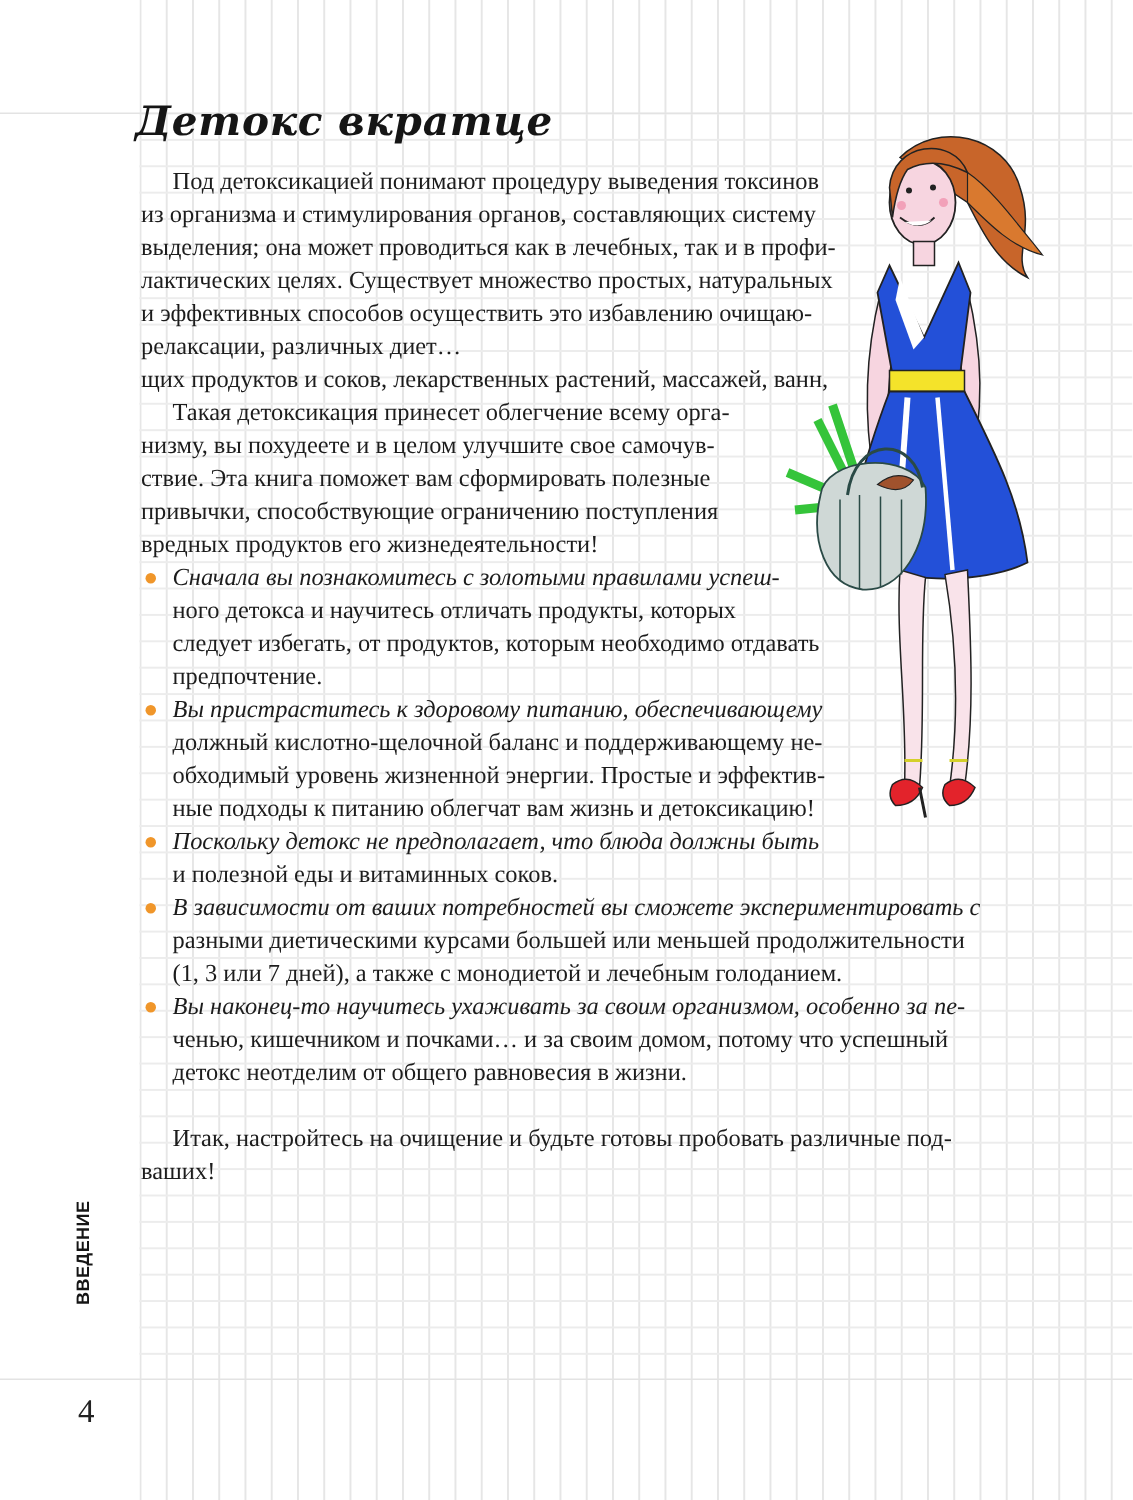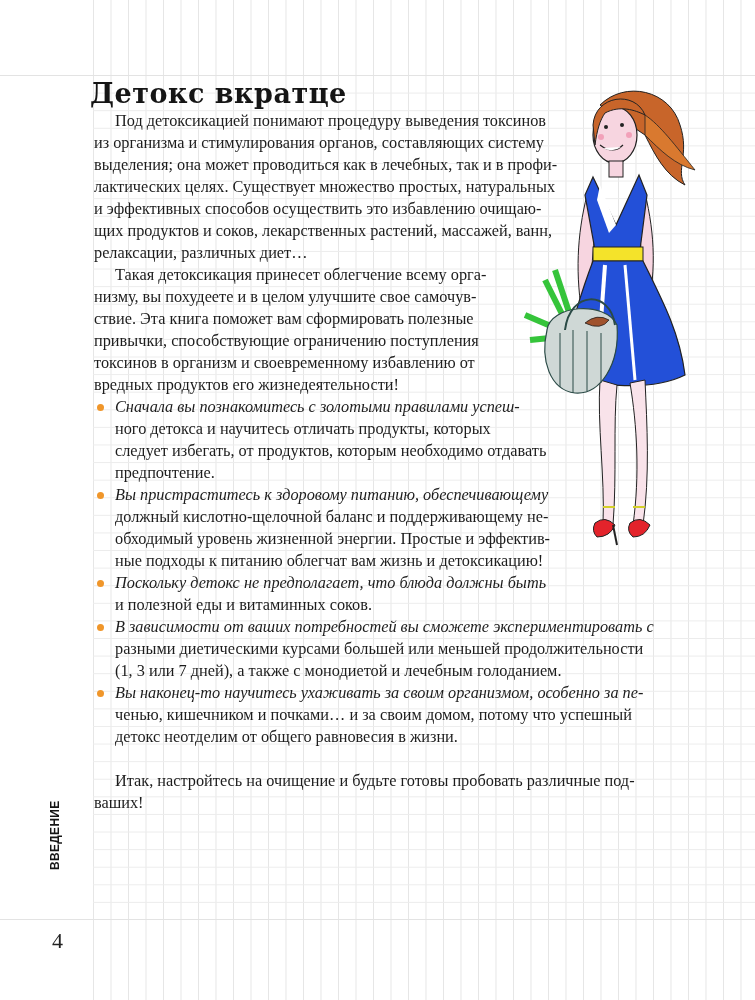--- a/index.html
+++ b/index.html
@@ -17,22 +17,22 @@
   }
   .grid-h {
     position: absolute; left: 93px; top: 75px; width: 662px; height: 845px;
     background-image: linear-gradient(to bottom, #ececec 1px, transparent 1px);
     background-size: 100% 17.6px;
   }
   .rule-top { position:absolute; left:0; top:75px; width:755px; height:1px; background:#e3e3e3; }
   .rule-bottom { position:absolute; left:0; top:919px; width:755px; height:1px; background:#e3e3e3; }
 
   .title {
-    position: absolute; left: 90px; top: 78px;
-    font-family: "DejaVu Serif", serif; font-weight: bold;
+    position: absolute; left: 90px; top: 66px;
+    font-family: "DejaVu Serif", serif; font-style: italic; font-weight: bold;
     font-size: 27px; letter-spacing: 0.5px; color: #151515;
   }
 
   .text {
     position: absolute; left: 94px; top: 110px; width: 630px;
     font-size: 16.3px; line-height: 22px;
   }
   .line { white-space: nowrap; height: 22px; }
   .indent { padding-left: 21px; }
   .bullet-line { position: relative; padding-left: 21px; font-style: italic; }
@@ -65,29 +65,28 @@
 
 <div class="title">Детокс вкратце</div>
 
 <div class="text">
   <div>
     <div class="line indent">Под детоксикацией понимают процедуру выведения токсинов</div>
     <div class="line">из организма и стимулирования органов, составляющих систему</div>
     <div class="line">выделения; она может проводиться как в лечебных, так и в профи-</div>
     <div class="line">лактических целях. Существует множество простых, натуральных</div>
     <div class="line">и эффективных способов осуществить это избавлению очищаю-</div>
+    <div class="line">релаксации, различных диет…</div>
     <div class="line">щих продуктов и соков, лекарственных растений, массажей, ванн,</div>
-    <div class="line">релаксации, различных диет…</div>
   </div>
   <div>
     <div class="line indent">Такая детоксикация принесет облегчение всему орга-</div>
     <div class="line">низму, вы похудеете и в целом улучшите свое самочув-</div>
     <div class="line">ствие. Эта книга поможет вам сформировать полезные</div>
     <div class="line">привычки, способствующие ограничению поступления</div>
-    <div class="line">токсинов в организм и своевременному избавлению от</div>
     <div class="line">вредных продуктов его жизнедеятельности!</div>
   </div>
 
   <div>
     <div>
       <div class="line bullet-line"><span class="bullet"></span><span>Сначала вы познакомитесь с золотыми правилами успеш-</span></div>
       <div class="line cont">ного детокса и научитесь отличать продукты, которых</div>
       <div class="line cont">следует избегать, от продуктов, которым необходимо отдавать</div>
       <div class="line cont">предпочтение.</div>
     </div>

